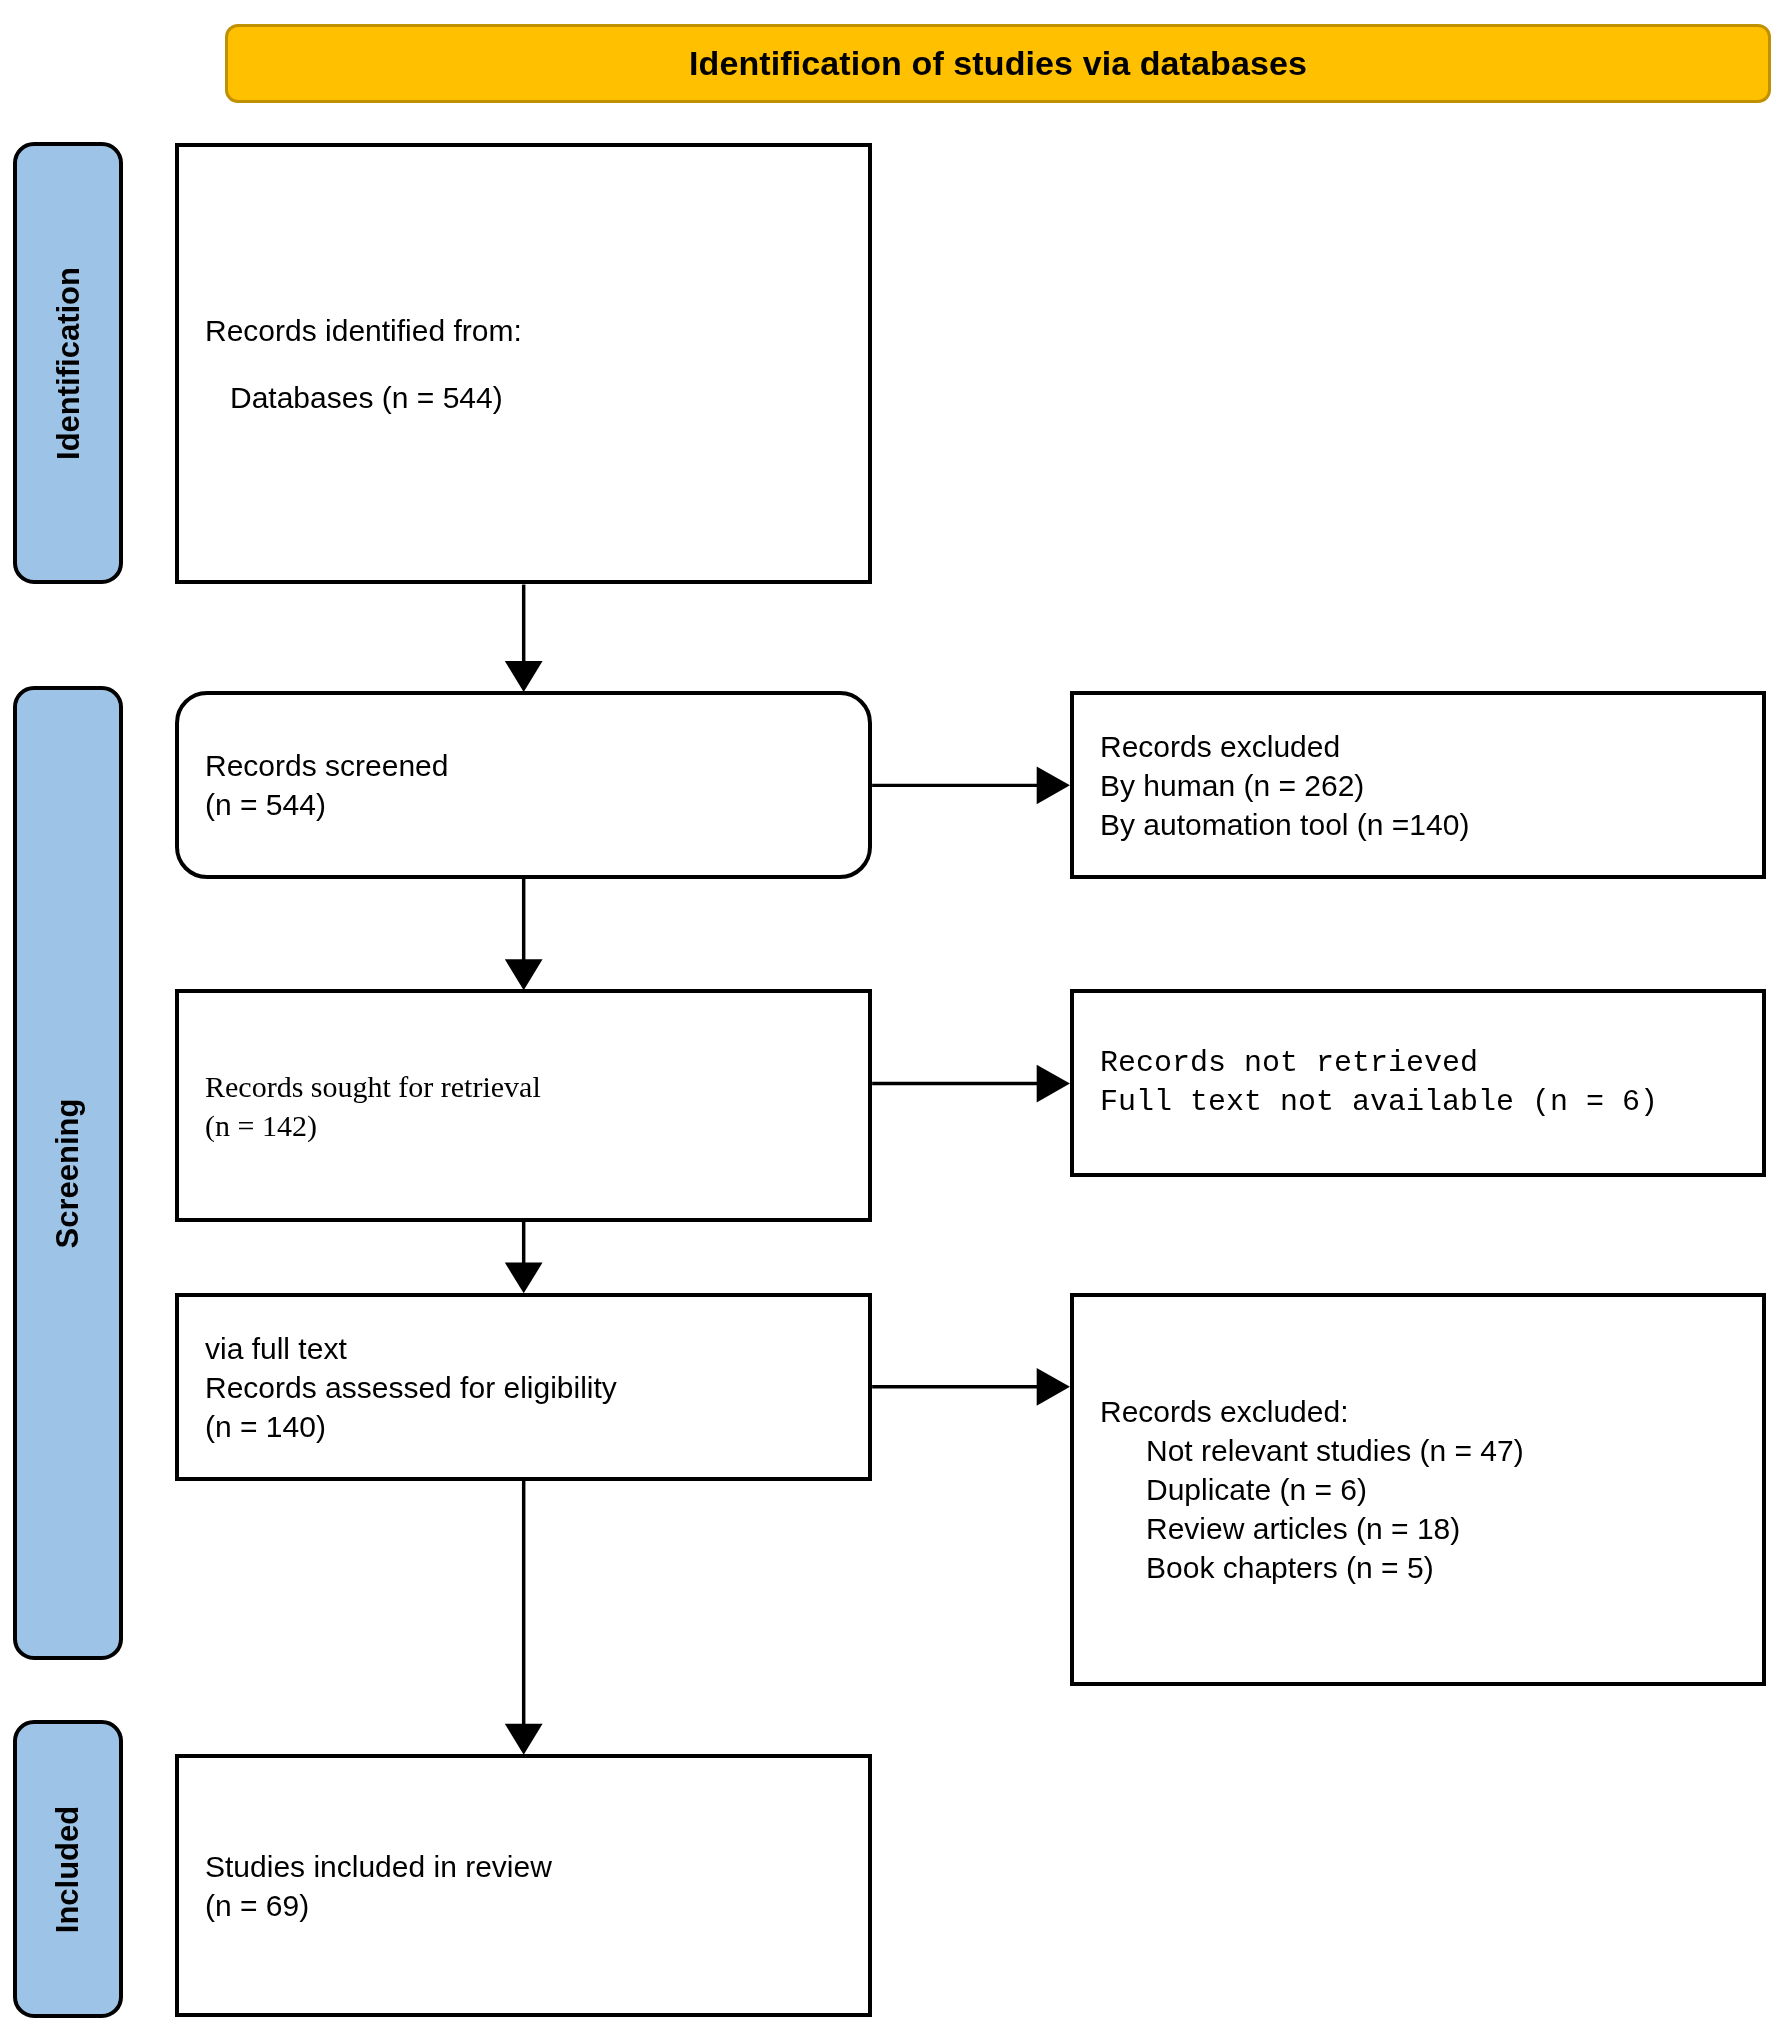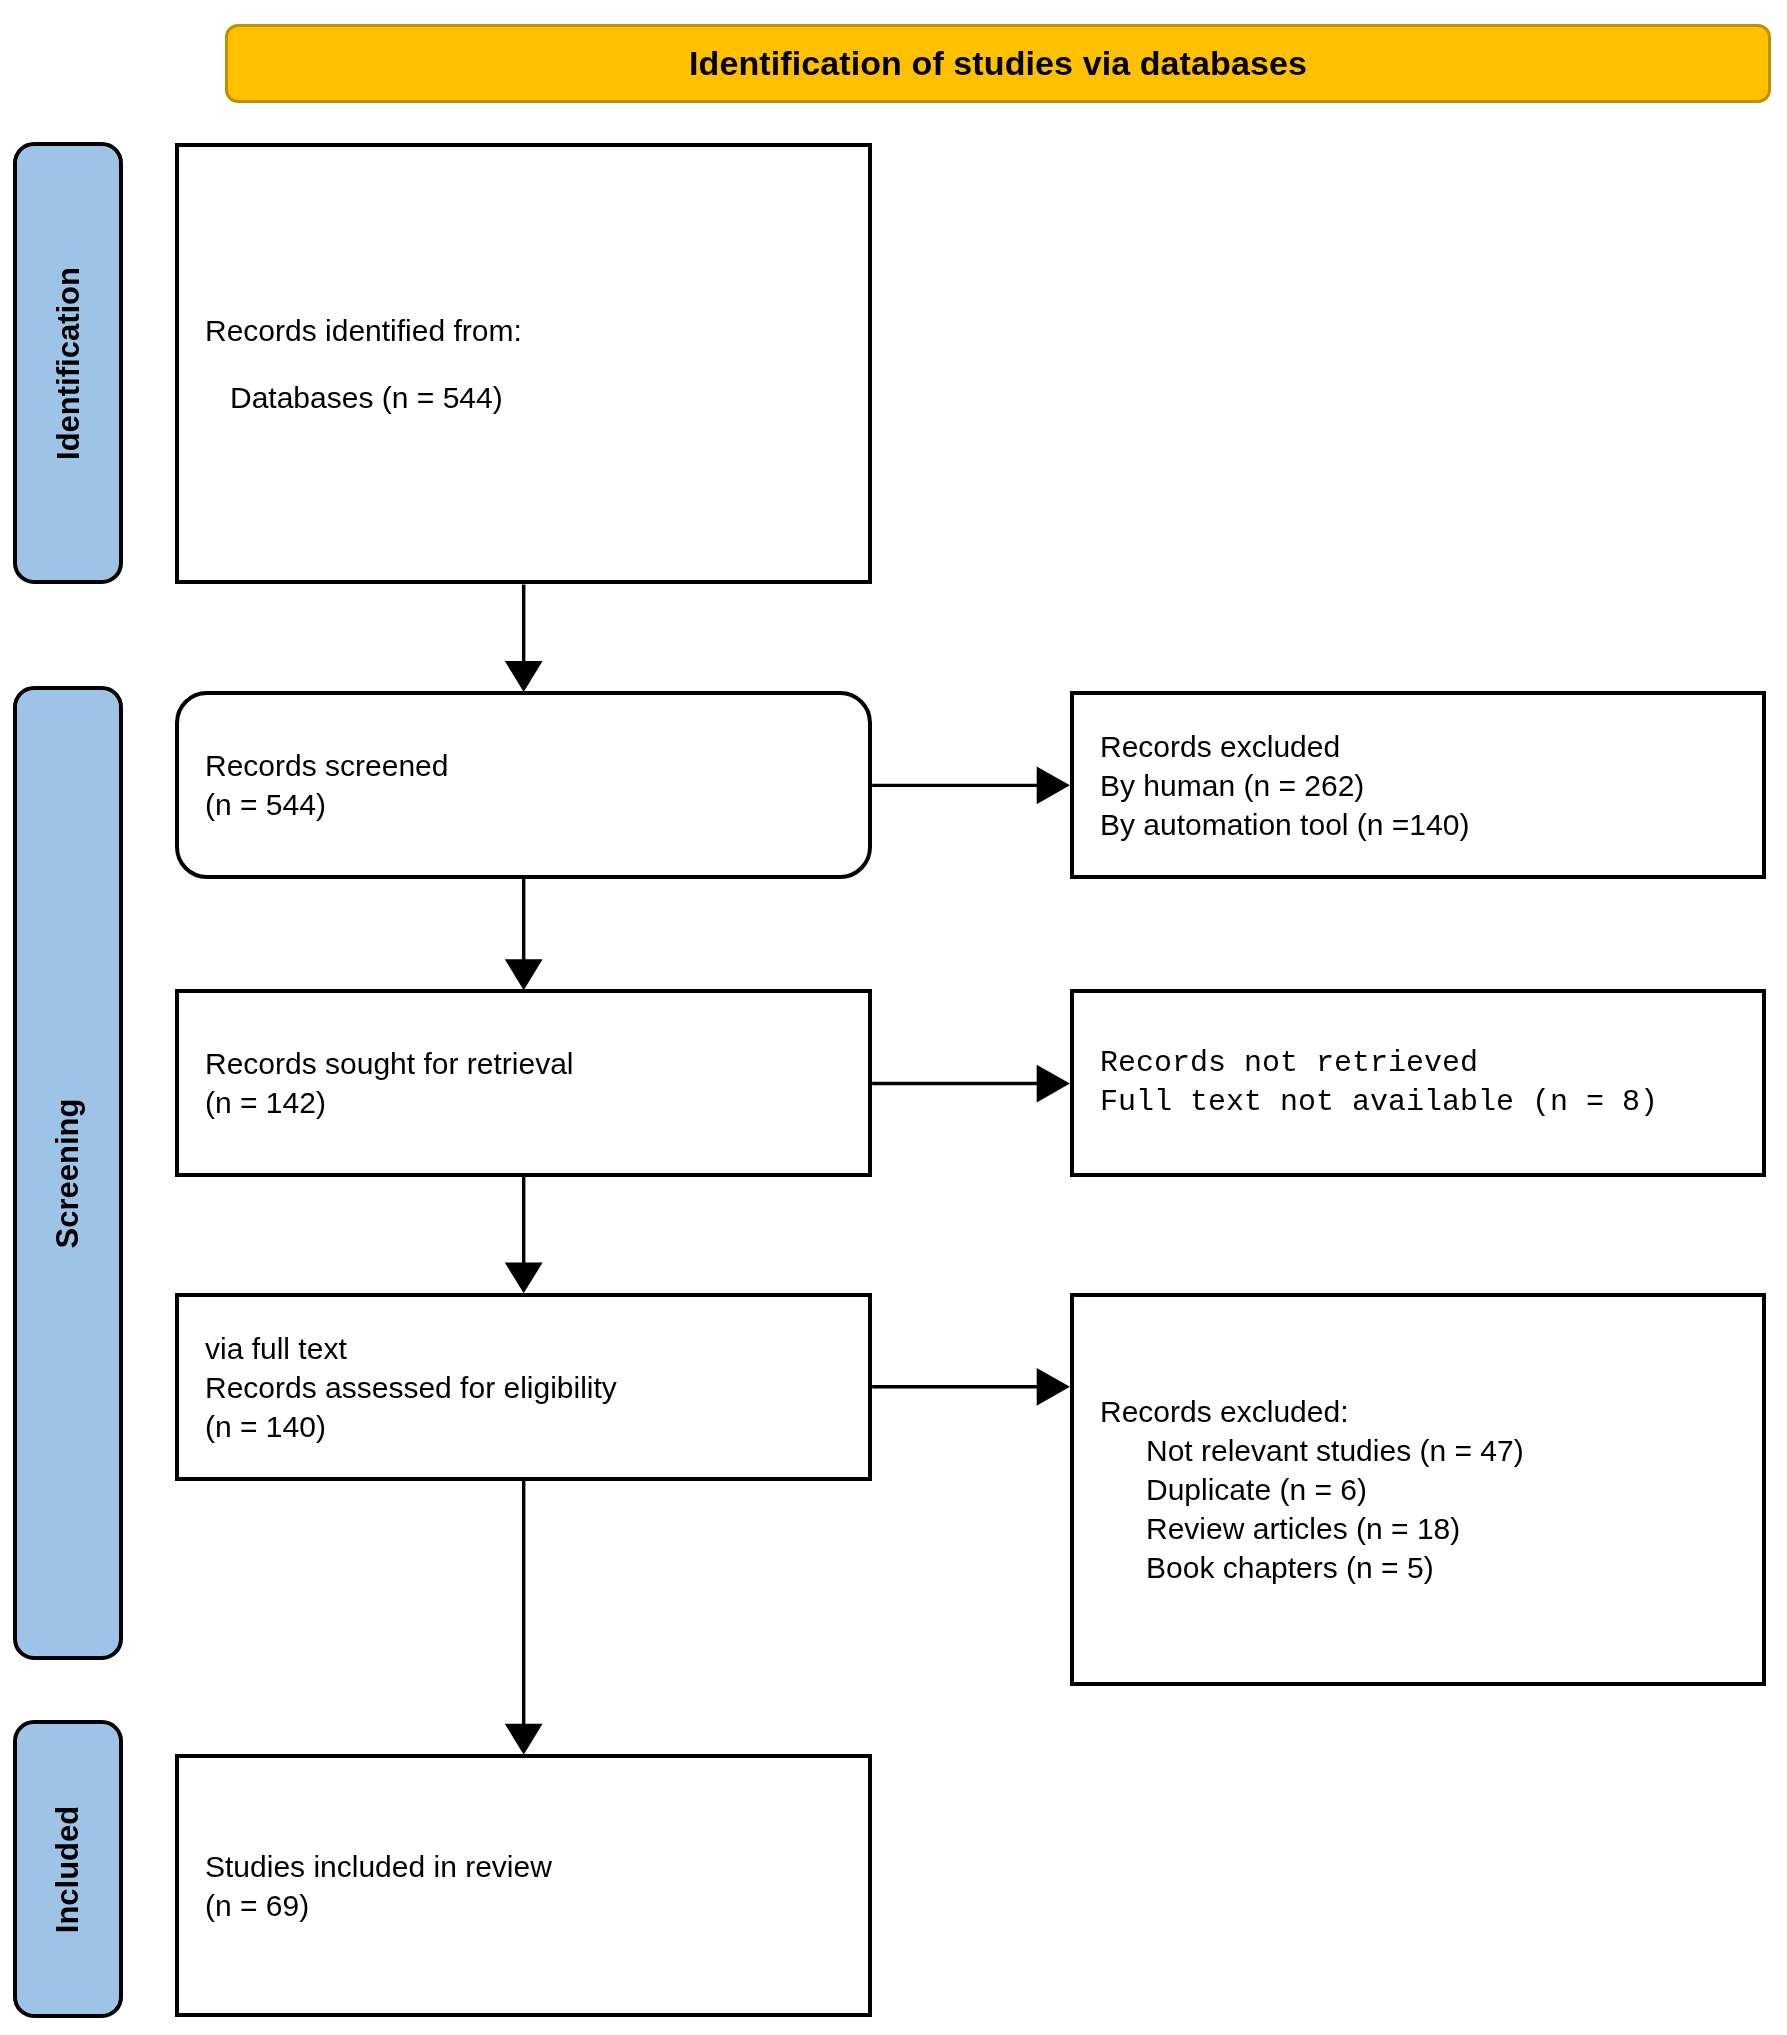--- a/index.html
+++ b/index.html
@@ -95,21 +95,21 @@
     line-height: 1.30;
     white-space: pre;
   }
   .flow-line.indent {
     padding-left: 46px;
   }
 
   
   #box-identified   { left: 175px;  top: 143px;  width: 697px; height: 441px; gap: 28px; }
   #box-screened     { left: 175px;  top: 691px; width: 697px; height: 188px; border-radius: 32px; }
-  #box-sought       { left: 175px;  top: 989px; width: 697px; height: 188px; }
+  #box-sought       { left: 175px;  top: 989px; width: 697px; height: 233px; font-family: Liberation Serif, serif; }
   #box-assessed     { left: 175px;  top: 1293px; width: 697px; height: 188px; }
   #box-included     { left: 175px;  top: 1754px; width: 697px; height: 263px; }
 
   
   #box-excluded-screen { left: 1070px; top: 691px; width: 696px; height: 188px; }
   #box-not-retrieved   { left: 1070px; top: 989px; width: 696px; height: 188px; font-family: Liberation Mono, monospace; }
   #box-excluded-full   { left: 1070px; top: 1293px; width: 696px; height: 393px; }
 
   
   .conn {
@@ -210,21 +210,21 @@
   </div>
 
   <div class="flow-box" id="box-excluded-screen">
     <div class="flow-line">Records excluded</div>
     <div class="flow-line">By human (n = 262)</div>
     <div class="flow-line">By automation tool (n =140)</div>
   </div>
 
   <div class="flow-box" id="box-not-retrieved">
     <div class="flow-line">Records not retrieved</div>
-    <div class="flow-line">Full text not available (n = 8)</div>
+    <div class="flow-line">Full text not available (n = 6)</div>
   </div>
 
   <div class="flow-box" id="box-excluded-full">
     <div class="flow-line">Records excluded:</div>
     <div class="flow-line indent">Not relevant studies (n = 47)</div>
     <div class="flow-line indent">Duplicate (n = 6)</div>
     <div class="flow-line indent">Review articles (n = 18)</div>
     <div class="flow-line indent">Book chapters (n = 5)</div>
   </div>
 

